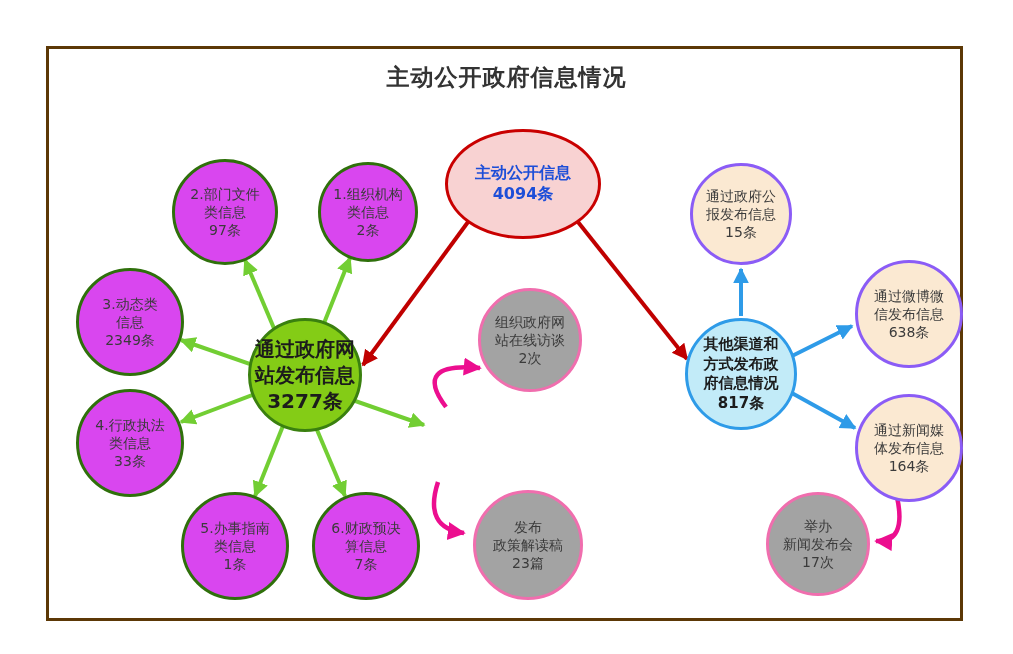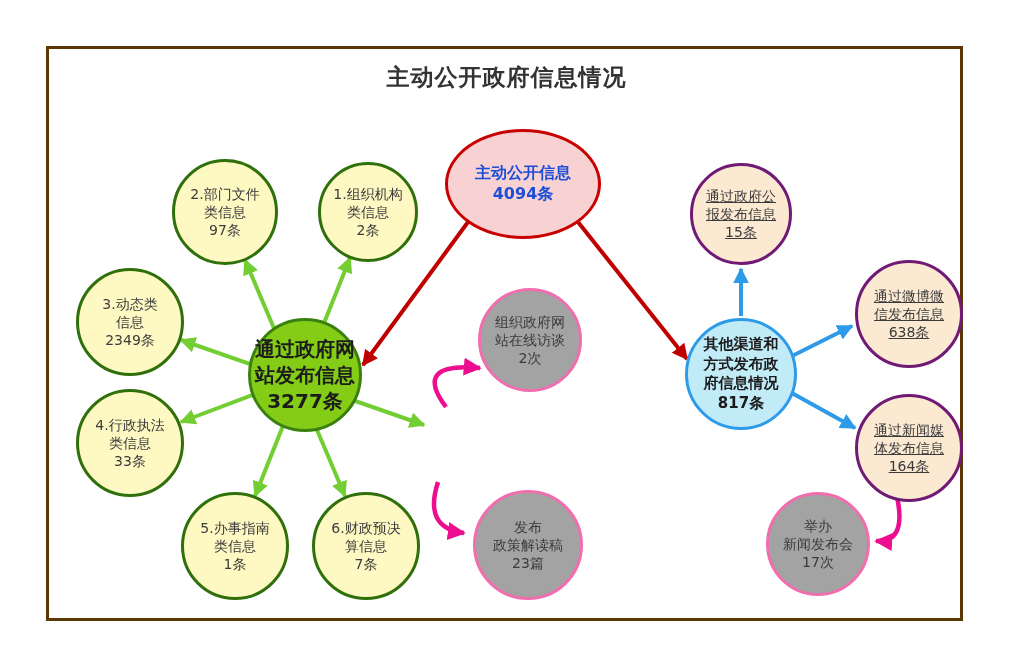--- a/index.html
+++ b/index.html
@@ -34,31 +34,31 @@
   }
   .red-ellipse{
     background:#F8D2D2;border:3px solid #C90000;
     font-size:16px;font-weight:bold;color:#1d4ed8;
   }
   .green-hub{
     background:#84cc16;border:3px solid #3A800F;
     font-size:20px;font-weight:bold;color:#1c1c1c;
   }
   .green-light{
-    background:#fef9c3;border:3px solid #2F700B;
+    background:#d946ef;border:3px solid #2F700B;
   }
   .pink{
     background:#a3a3a3;border:3px solid #F06EAE;
   }
   .blue-hub{
     background:#C2EBF8;border:3px solid #2E9BE8;
     font-size:15px;font-weight:bold;color:#1c1c1c;
   }
   .orange{
-    background:#FBE9D2;border:3px solid #701a75;text-decoration:underline;
+    background:#FBE9D2;border:3px solid #8b5cf6;
   }
 </style>
 </head>
 <body>
 
 <div class="canvas">
   <div class="frame"></div>
   <h1 class="title">主动公开政府信息情况</h1>
 
   <svg class="connectors" width="1013" height="654" viewBox="0 0 1013 654">

